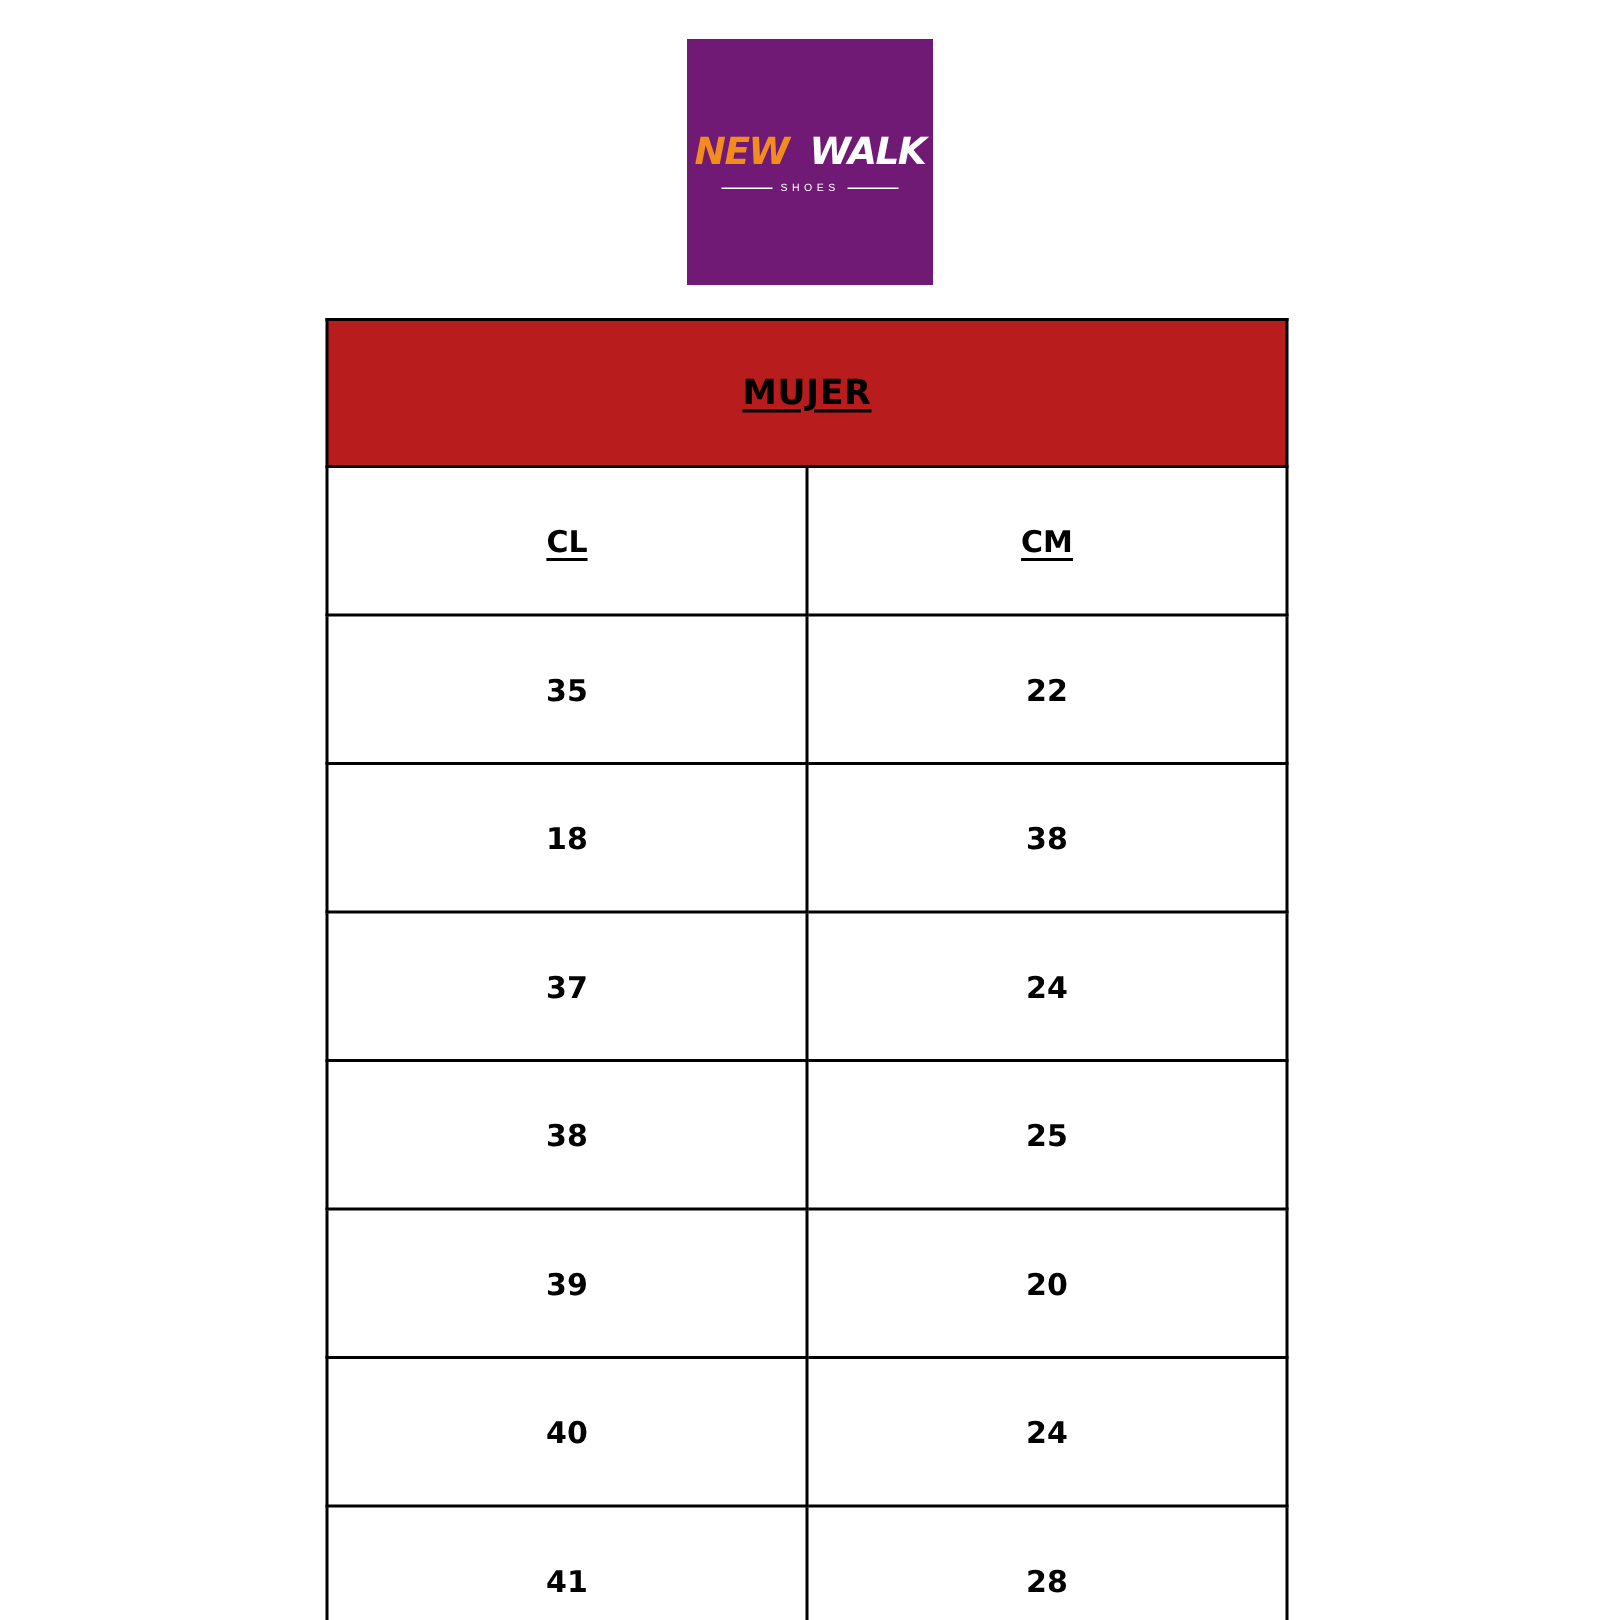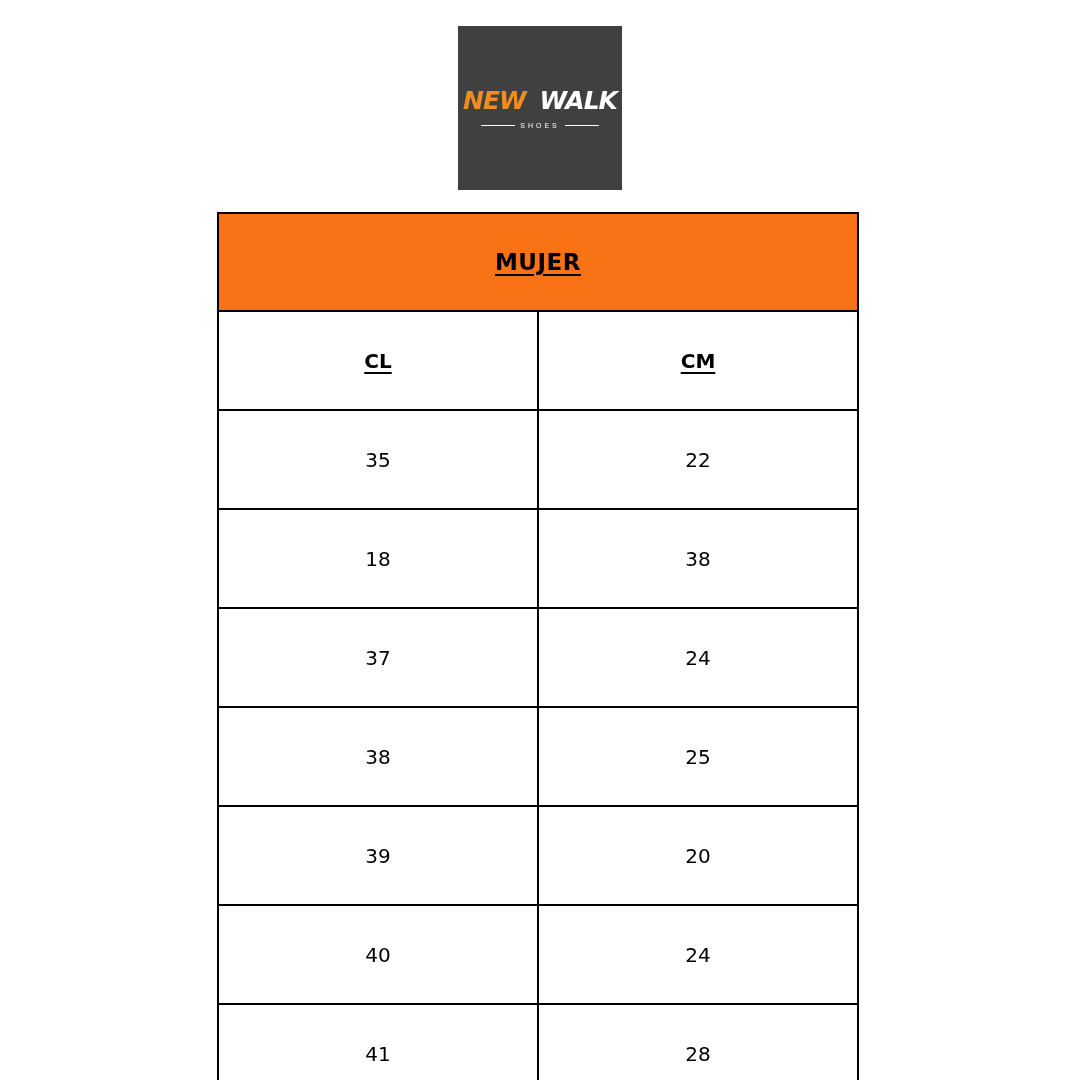--- a/index.html
+++ b/index.html
@@ -20,21 +20,21 @@
     height: 1080px;
   }
 
   
   .logo-box {
     position: absolute;
     left: 458px;
     top: 26px;
     width: 164px;
     height: 164px;
-    background: #404040;
+    background: #701a75;
     display: flex;
     flex-direction: column;
     align-items: center;
     justify-content: center;
   }
   .logo-wordmark {
     display: flex;
     align-items: baseline;
     justify-content: center;
     letter-spacing: 0px;
@@ -88,21 +88,21 @@
     table-layout: fixed;
   }
   .size-table td {
     border: 2px solid #000000;
     text-align: center;
     vertical-align: middle;
     font-family: "DejaVu Sans", sans-serif;
   }
   .title-cell {
     height: 94px;
-    background: #f97316;
+    background: #b91c1c;
     font-size: 23px;
     font-weight: 700;
     letter-spacing: 0.5px;
   }
   .title-cell span {
     text-decoration: underline;
     text-underline-offset: 4px;
   }
   .head-cell {
     height: 95px;
@@ -110,21 +110,21 @@
     font-weight: 700;
   }
   .head-cell span {
     text-decoration: underline;
     text-underline-offset: 4px;
     margin-top: 28px;
   }
   .data-cell {
     height: 95px;
     font-size: 20px;
-    font-weight: 400;
+    font-weight: 700;
   }
 </style>
 </head>
 <body>
 
 <div class="page">
 
   <div class="logo-box">
     <div class="logo-wordmark">
       <span class="logo-new">NEW</span>

